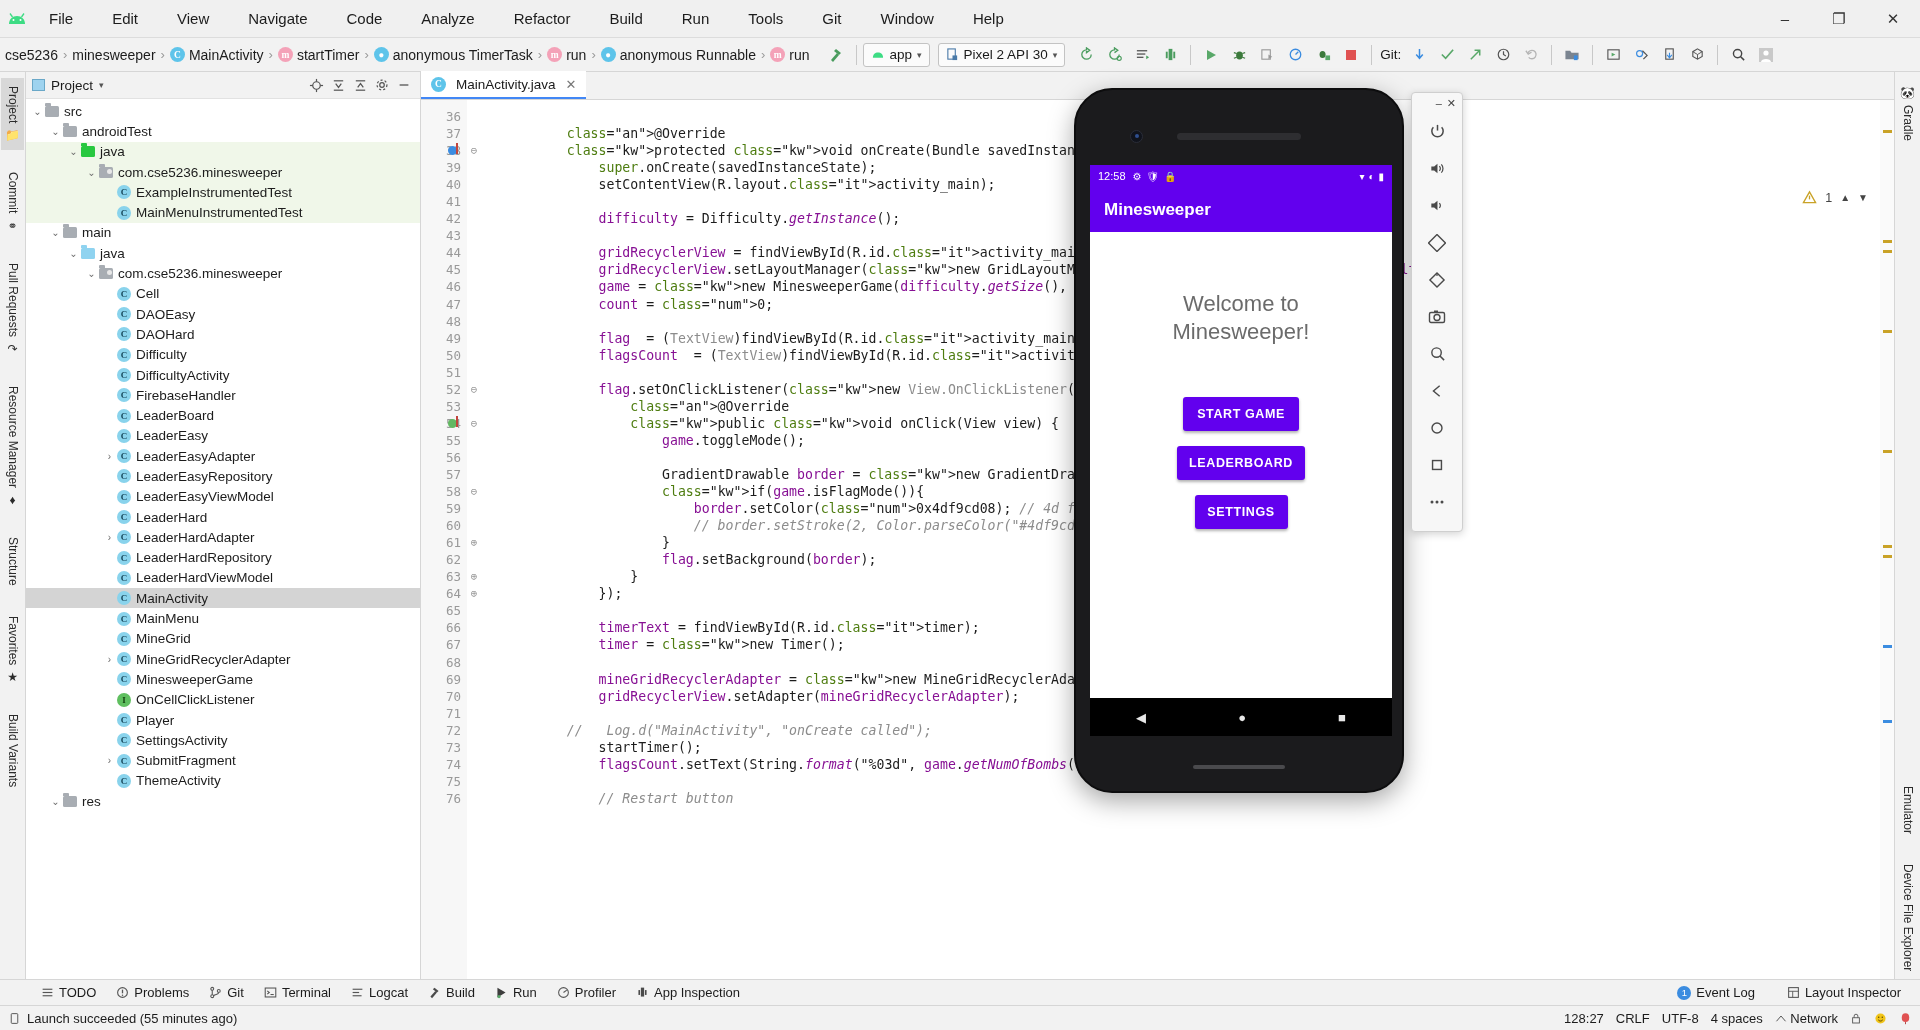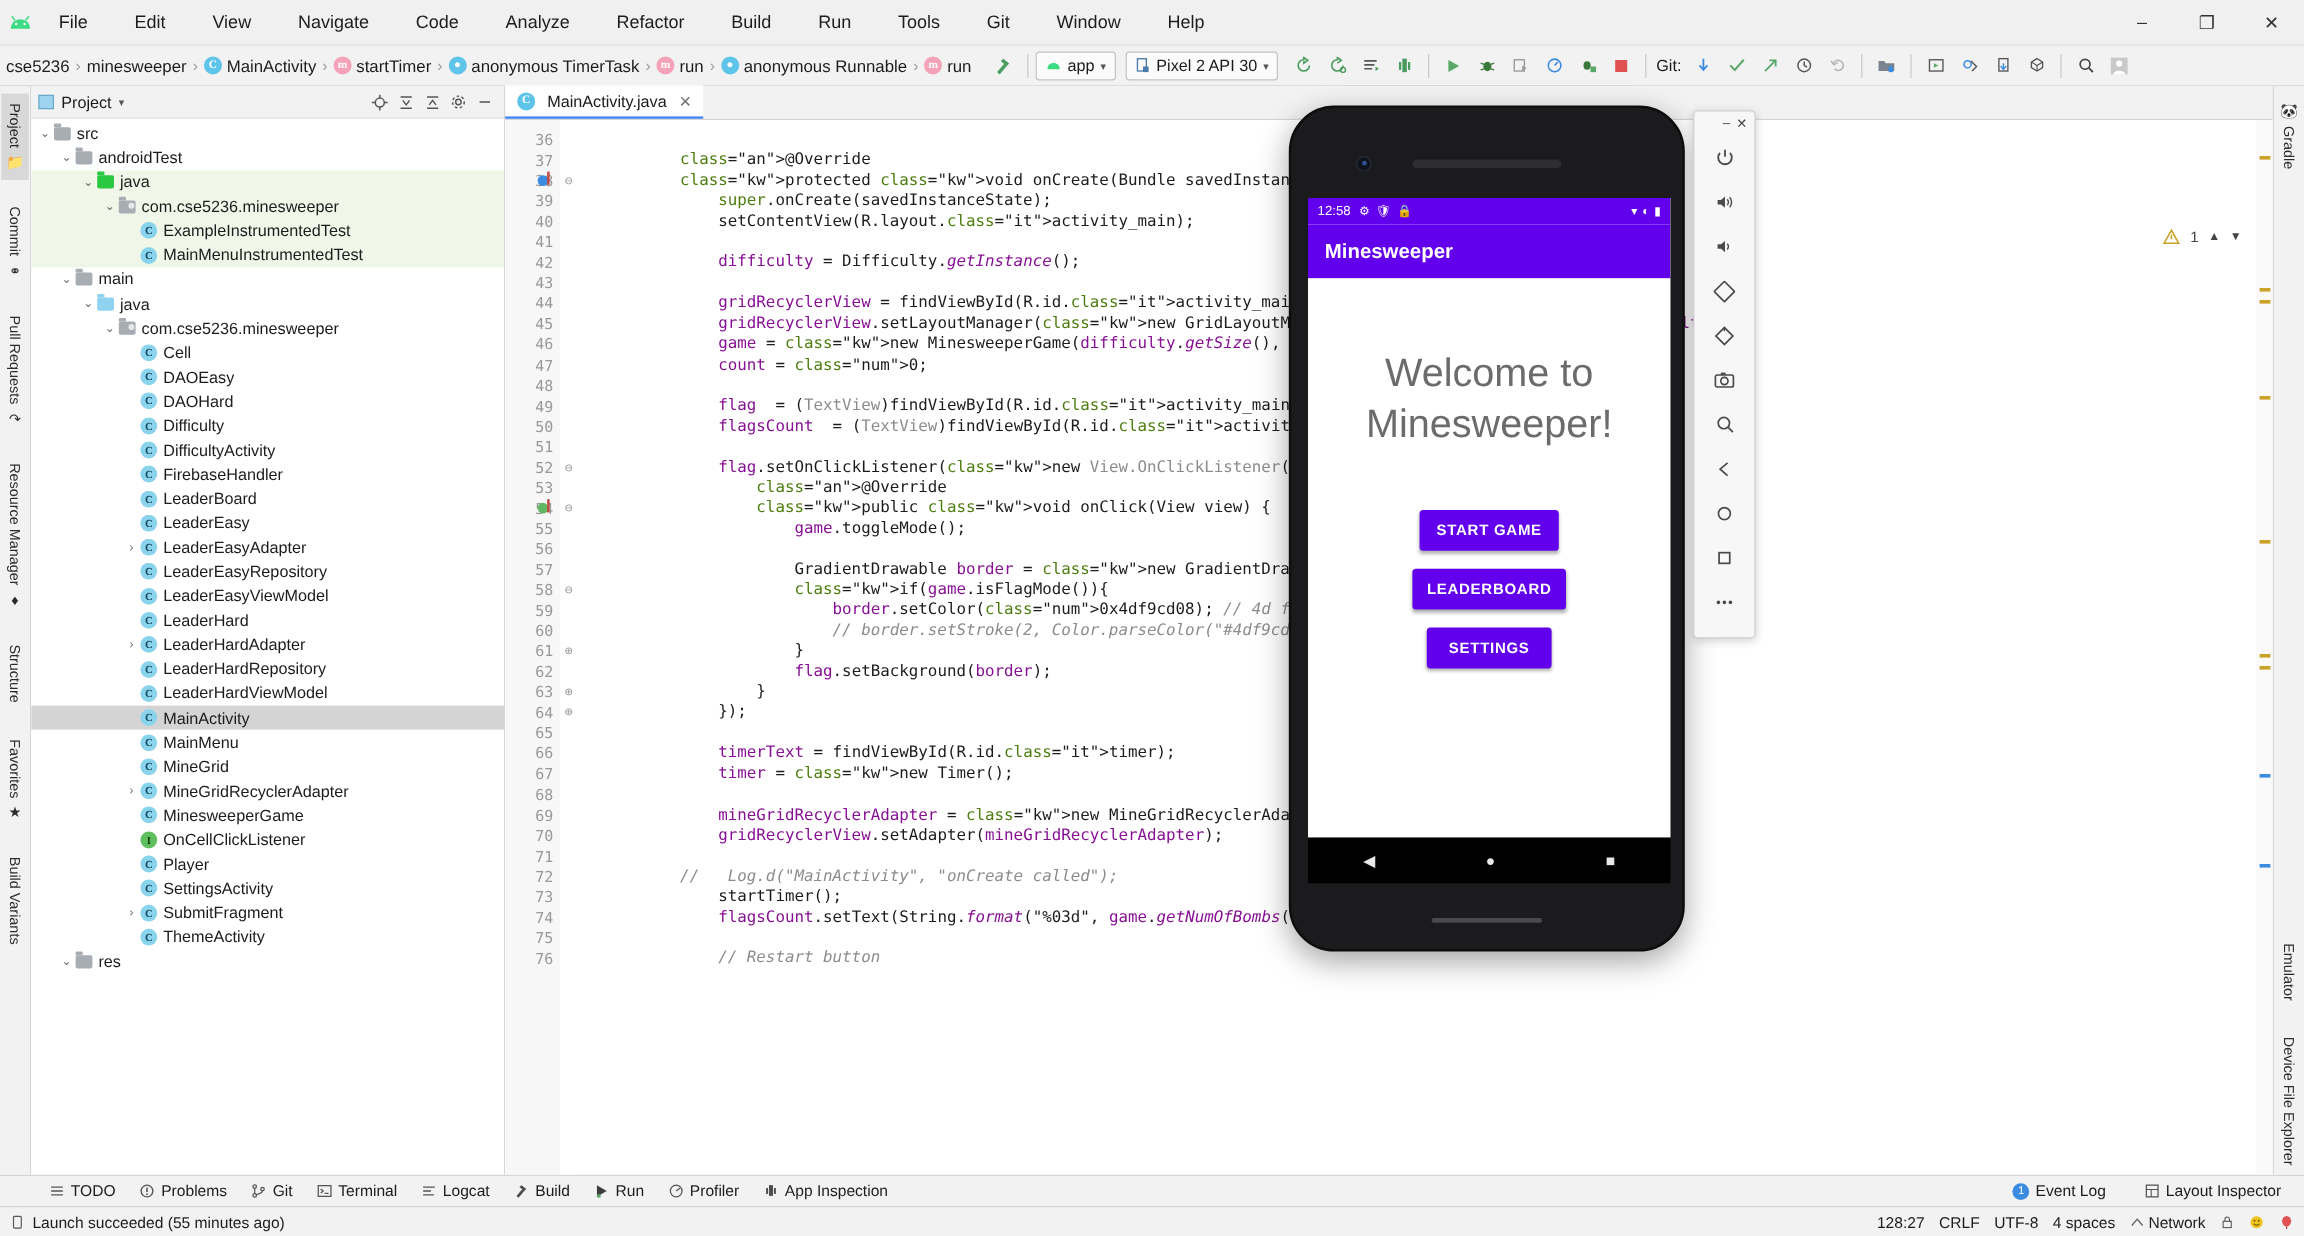--- a/index.html
+++ b/index.html
@@ -186,21 +186,21 @@
   .as-icons { display:flex; align-items:center; gap:5px; margin-left: 7px; font-size: 10px; }
   .as-right { margin-left: auto; display: flex; align-items: center; gap: 4px; font-size: 10px; }
   .app-bar {
     height: 45px; background: #6200ee; color: #fff; display:flex; align-items:center;
     padding: 0 14px; font-size: 17px; font-weight: bold;
   }
   .app-content {
     height: 466px; background: #fff; display: flex; flex-direction: column; align-items: center;
     padding-top: 58px;
   }
-  .welcome { font-size: 33px; color: #6b6b6b; text-align: center; line-height: 1.27; font-weight: normal; }
+  .welcome { font-size: 22px; color: #6b6b6b; text-align: center; line-height: 1.27; font-weight: normal; }
   .mbtn {
     background: #6200ee; color: #fff; border: none; border-radius: 3px;
     padding: 10px 0; font-size: 12.5px; font-weight: bold; letter-spacing: .6px;
     box-shadow: 0 2px 3px rgba(0,0,0,.3); cursor: pointer; text-align:center;
   }
   .nav-bar-phone {
     position: absolute; left: 14px; top: 608px; width: 302px; height: 38px; background: #000;
     display: flex; align-items: center; justify-content: space-around;
   }
   .nav-glyph { color: #e8e8e8; font-size: 13px; }
@@ -1039,21 +1039,21 @@
       <div class="app-bar">
         <span>Minesweeper</span>
       </div>
       <div class="app-content">
         <div class="welcome">
           <div>Welcome to</div>
           <div>Minesweeper!</div>
         </div>
         <button class="mbtn" style="width:116px;margin-top:51px">START GAME</button>
         <button class="mbtn" style="width:128px;margin-top:15px">LEADERBOARD</button>
-        <button class="mbtn" style="width:104px;margin-top:15px">SETTINGS</button>
+        <button class="mbtn" style="width:93px;margin-top:15px">SETTINGS</button>
       </div>
     </div>
     <div class="nav-bar-phone">
       <span class="nav-glyph">◀</span>
       <span class="nav-glyph">●</span>
       <span class="nav-glyph">■</span>
     </div>
     <div class="home-indicator"></div>
   </div>
 </div>

